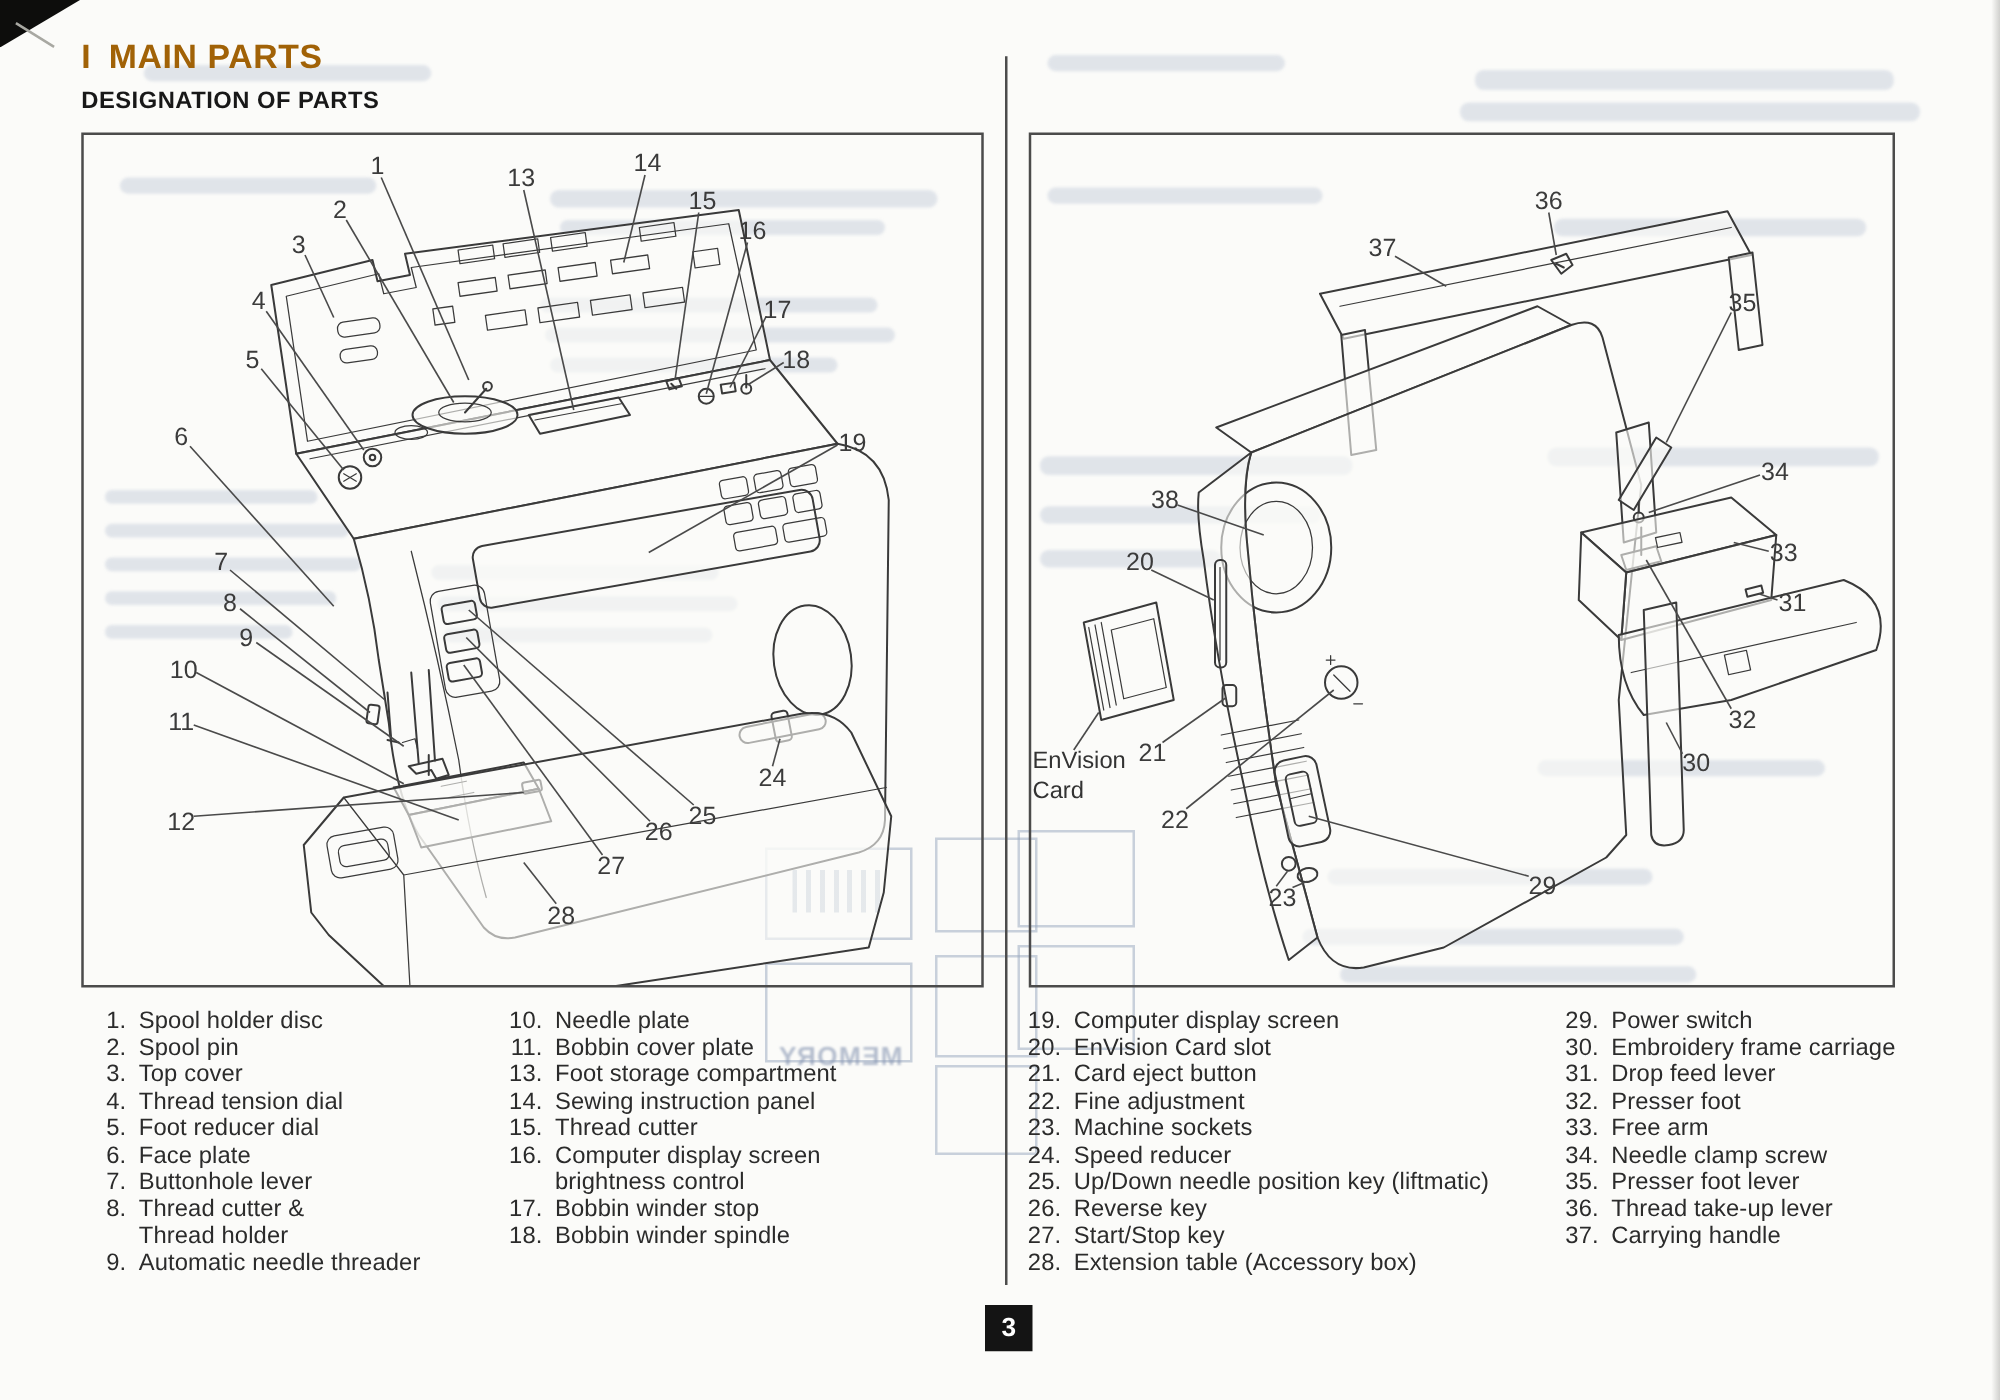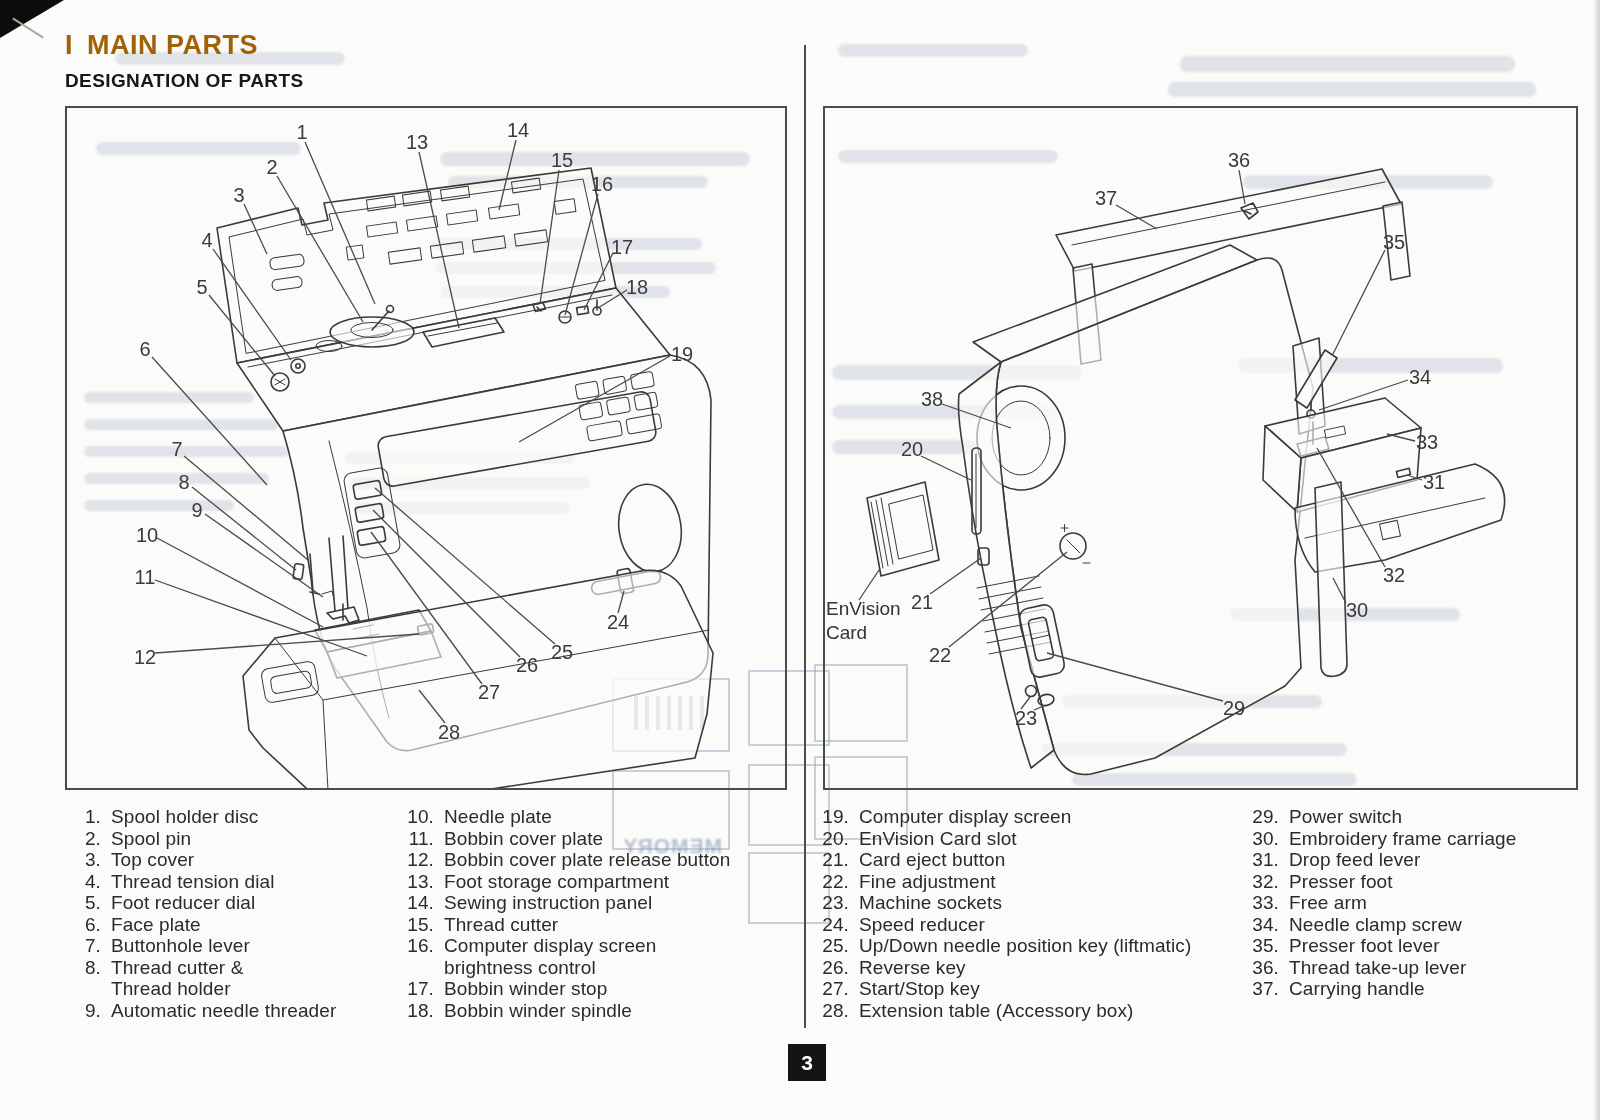--- a/index.html
+++ b/index.html
@@ -15,21 +15,21 @@
   
   .title{position:absolute;left:65px;top:30px;font-size:27px;font-weight:800;color:#a16207;
         letter-spacing:.5px;z-index:3;}
   .title .roman{margin-right:14px;}
   .subtitle{position:absolute;left:65px;top:70px;font-size:19px;font-weight:800;color:#181818;
         letter-spacing:.4px;z-index:3;}
   
   .divider{position:absolute;left:804px;top:45px;width:2px;height:983px;background:#4c4c4c;z-index:2;}
   .panel{position:absolute;top:106px;height:684px;border:2px solid #4b4b4b;box-sizing:border-box;z-index:2;}
   .panel.left{left:65px;width:722px;}
-  .panel.right{left:823px;width:755px;}
+  .panel.right{left:823px;width:693px;}
   .panel svg{position:absolute;left:0;top:0;}
   
   .art{stroke:#3a3a3a;stroke-width:1.6;fill:none;stroke-linejoin:round;stroke-linecap:round;}
   .art .face{fill:rgba(251,251,249,.6);}
   .thin{stroke-width:1;}
   .leader{stroke:#4a4a4a;stroke-width:1.3;fill:none;}
   .callout-num{font-family:"Liberation Sans",sans-serif;font-size:20px;fill:#3b3b3b;}
   
   .card-label{position:absolute;left:826px;top:597px;font-size:19px;line-height:24px;color:#333;z-index:3;}
   
@@ -413,26 +413,20 @@
             <div>Needle plate</div>
           </span>
         </div>
         <div class="part-item">
           <span class="pnum">11.</span>
           <span>
             <div>Bobbin cover plate</div>
           </span>
         </div>
         <div class="part-item">
-          <span class="pnum">12.</span>
-          <span>
-            <div>Bobbin cover plate release button</div>
-          </span>
-        </div>
-        <div class="part-item">
           <span class="pnum">13.</span>
           <span>
             <div>Foot storage compartment</div>
           </span>
         </div>
         <div class="part-item">
           <span class="pnum">14.</span>
           <span>
             <div>Sewing instruction panel</div>
           </span>

